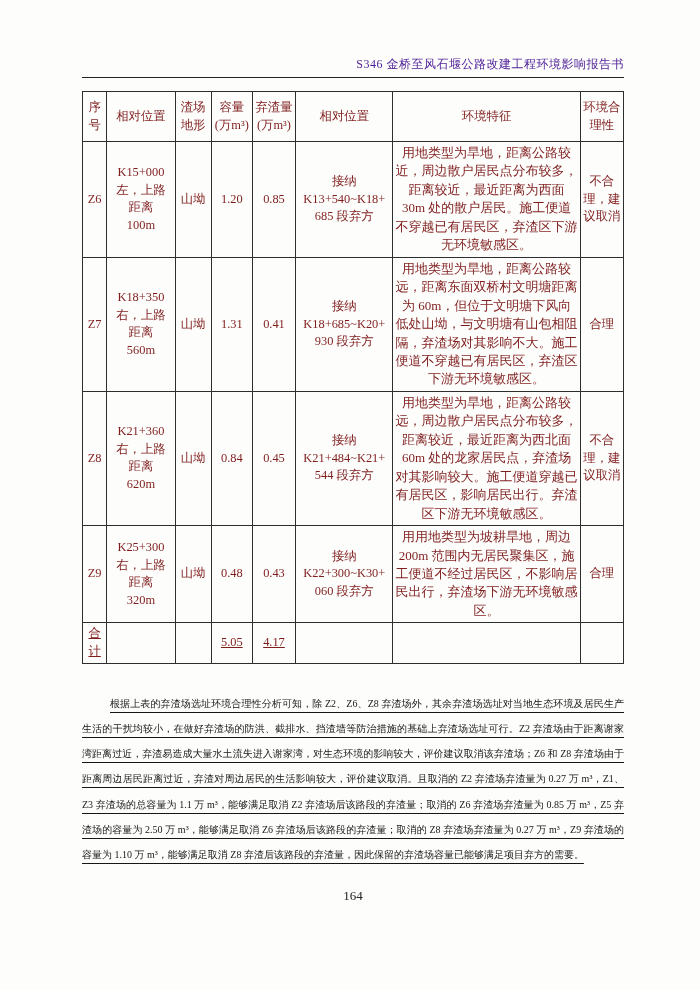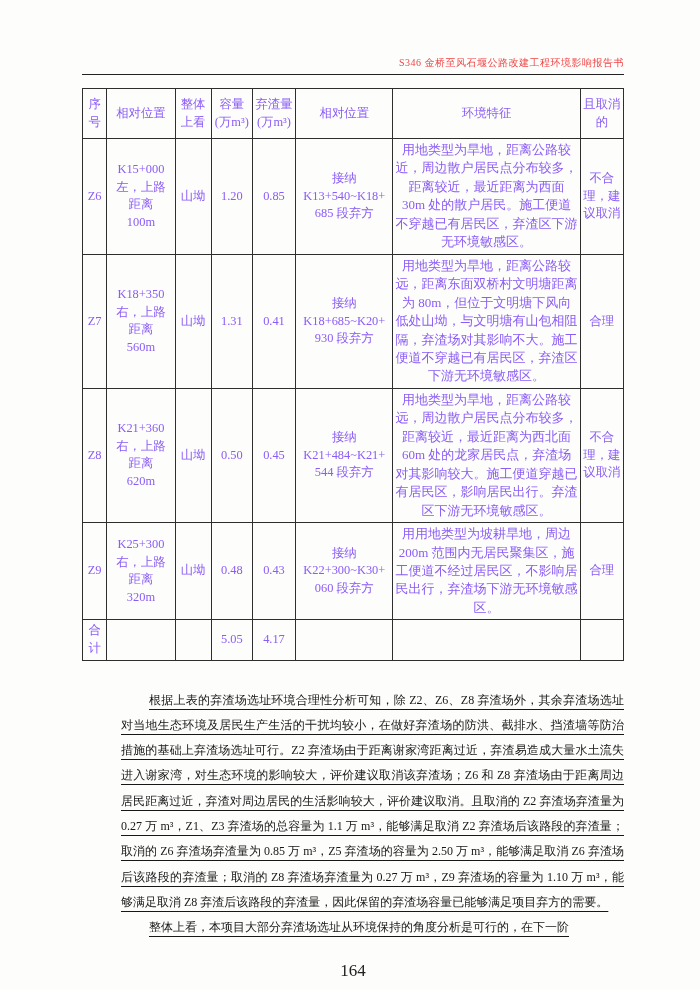--- a/index.html
+++ b/index.html
@@ -13,30 +13,30 @@
     font-family:"Liberation Serif","DejaVu Serif",serif;
     padding:56px 76px 24px 82px;
     overflow:hidden;
   }
   .running-header {
     border-bottom:1.5px solid #222;
     padding-bottom:4px;
   }
   .header-title {
     text-align:right;
-    font-size:10px;
+    font-size:12px;
     letter-spacing:0.5px;
-    color:#ef4444;
+    color:#4c1d95;
   }
   table.spoil-table {
     width:100%;
     border-collapse:collapse;
     margin-top:13px;
     font-size:12.4px;
-    color:#8b5cf6;
+    color:#7f1d1d;
     table-layout:fixed;
   }
   .spoil-table th, .spoil-table td {
     border:1px solid #2e2e2e;
     text-align:center;
     vertical-align:middle;
     padding:2px 2px;
     line-height:1.42;
     font-weight:normal;
     overflow:hidden;
@@ -46,37 +46,36 @@
   .c-feature {
     line-height:1.31;
     padding:3px 4px;
     font-size:13px;
   }
   .c-rationality { line-height:1.5; }
   tr.row-z6 { height:94px; }
   tr.row-z7 { height:112px; }
   tr.row-z8 { height:111px; }
   tr.row-z9 { height:61px; }
-  tr.total-row { height:34px; }
+  tr.total-row { height:34px;text-decoration:underline; }
   .body-text { margin-top:27px; }
   .body-para {
-    font-size:12px;
+    font-size:10px;
     line-height:25.3px;
     text-align:justify;
     text-indent:28px;
     text-decoration:underline;
     text-decoration-thickness:1px;
     text-underline-offset:4.5px;
     color:#171717;
-    margin-left:39px;
   }
   .page-footer {
     text-align:center;
     margin-top:20px;
-    font-size:17px;
+    font-size:13px;
     color:#222;
   }
 </style>
 </head>
 <body>
 
 <div class="page">
 
   <div class="running-header">
     <div class="header-title">S346 金桥至风石堰公路改建工程环境影响报告书</div>
@@ -90,26 +89,26 @@
       <col style="width:7.6%">
       <col style="width:8.0%">
       <col style="width:18.0%">
       <col style="width:34.6%">
       <col style="width:8.0%">
     </colgroup>
     <thead>
       <tr id="thead-row">
           <th>序号</th>
           <th>相对位置</th>
-          <th>整体上看</th>
+          <th>渣场地形</th>
           <th>容量(万m³)</th>
           <th>弃渣量(万m³)</th>
           <th>相对位置</th>
           <th>环境特征</th>
-          <th>且取消的</th>
+          <th>环境合理性</th>
         </tr>
     </thead>
     <tbody id="table-body">
         <tr class="row-z6">
           <td class="c-seq">Z6</td>
           <td class="c-position">K15+000
 左，上路
 距离
 100m</td>
           <td class="c-terrain">山坳</td>
@@ -126,31 +125,31 @@
           <td class="c-position">K18+350
 右，上路
 距离
 560m</td>
           <td class="c-terrain">山坳</td>
           <td class="c-capacity">1.31</td>
           <td class="c-waste">0.41</td>
           <td class="c-service">接纳
 K18+685~K20+
 930 段弃方</td>
-          <td class="c-feature">用地类型为旱地，距离公路较远，距离东面双桥村文明塘距离为 80m，但位于文明塘下风向低处山坳，与文明塘有山包相阻隔，弃渣场对其影响不大。施工便道不穿越已有居民区，弃渣区下游无环境敏感区。</td>
+          <td class="c-feature">用地类型为旱地，距离公路较远，距离东面双桥村文明塘距离为 60m，但位于文明塘下风向低处山坳，与文明塘有山包相阻隔，弃渣场对其影响不大。施工便道不穿越已有居民区，弃渣区下游无环境敏感区。</td>
           <td class="c-rationality">合理</td>
         </tr>
         <tr class="row-z8">
           <td class="c-seq">Z8</td>
           <td class="c-position">K21+360
 右，上路
 距离
 620m</td>
           <td class="c-terrain">山坳</td>
-          <td class="c-capacity">0.50</td>
+          <td class="c-capacity">0.84</td>
           <td class="c-waste">0.45</td>
           <td class="c-service">接纳
 K21+484~K21+
 544 段弃方</td>
           <td class="c-feature">用地类型为旱地，距离公路较远，周边散户居民点分布较多，距离较近，最近距离为西北面 60m 处的龙家居民点，弃渣场对其影响较大。施工便道穿越已有居民区，影响居民出行。弃渣区下游无环境敏感区。</td>
           <td class="c-rationality">不合理，建议取消</td>
         </tr>
         <tr class="row-z9">
           <td class="c-seq">Z9</td>
           <td class="c-position">K25+300
@@ -176,20 +175,19 @@
         <td>4.17</td>
         <td></td>
         <td></td>
         <td></td>
       </tr>
     </tfoot>
   </table>
 
   <div class="body-text">
     <p class="body-para">根据上表的弃渣场选址环境合理性分析可知，除 Z2、Z6、Z8 弃渣场外，其余弃渣场选址对当地生态环境及居民生产生活的干扰均较小，在做好弃渣场的防洪、截排水、挡渣墙等防治措施的基础上弃渣场选址可行。Z2 弃渣场由于距离谢家湾距离过近，弃渣易造成大量水土流失进入谢家湾，对生态环境的影响较大，评价建议取消该弃渣场；Z6 和 Z8 弃渣场由于距离周边居民距离过近，弃渣对周边居民的生活影响较大，评价建议取消。且取消的 Z2 弃渣场弃渣量为 0.27 万 m³，Z1、Z3 弃渣场的总容量为 1.1 万 m³，能够满足取消 Z2 弃渣场后该路段的弃渣量；取消的 Z6 弃渣场弃渣量为 0.85 万 m³，Z5 弃渣场的容量为 2.50 万 m³，能够满足取消 Z6 弃渣场后该路段的弃渣量；取消的 Z8 弃渣场弃渣量为 0.27 万 m³，Z9 弃渣场的容量为 1.10 万 m³，能够满足取消 Z8 弃渣后该路段的弃渣量，因此保留的弃渣场容量已能够满足项目弃方的需要。</p>
-    <p class="body-para">整体上看，本项目大部分弃渣场选址从环境保持的角度分析是可行的，在下一阶</p>
   </div>
 
   <div class="page-footer">
     <span>164</span>
   </div>
 
 </div>
 
 </body></html>

